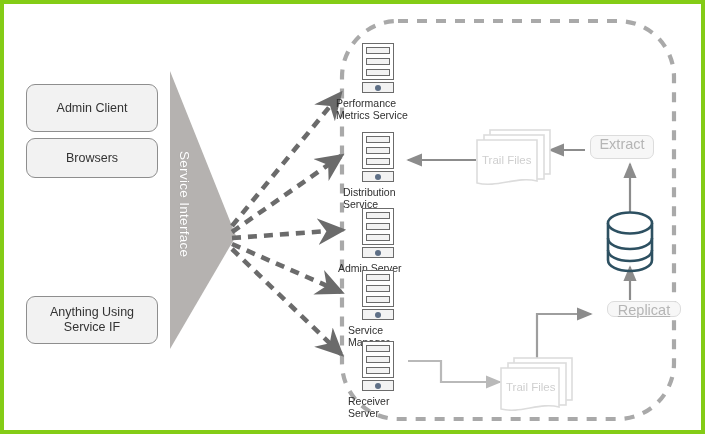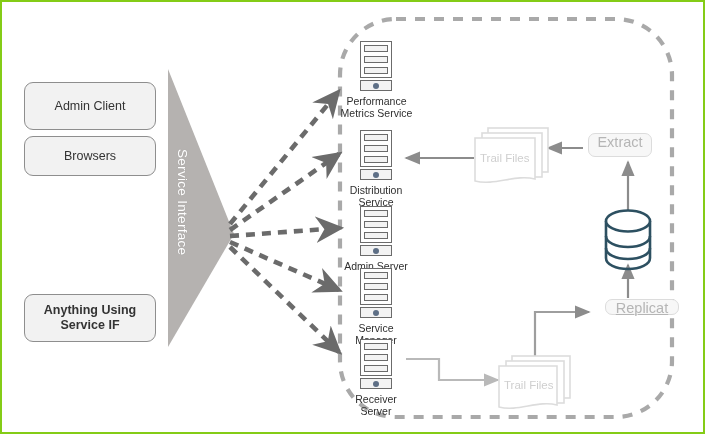--- a/index.html
+++ b/index.html
@@ -9,21 +9,21 @@
   }
   body {
     font-family: "Liberation Sans", sans-serif;
   }
   #canvas {
     position: relative;
     width: 705px;
     height: 434px;
     background: #ffffff;
     box-sizing: border-box;
-    border: 2px solid #84cc16;
+    border: 4px solid #84cc16;
     overflow: hidden;
   }
   #svg-layer {
     position: absolute;
     left: 0;
     top: 0;
     width: 705px;
     height: 434px;
   }
 
@@ -92,21 +92,21 @@
     justify-content: center;
   }
   .server .led {
     width: 6px;
     height: 6px;
     border-radius: 50%;
     background: #5e6f86;
   }
   .server-label {
     position: absolute;
-    text-align: center;
+    text-align: left;
     font-size: 10.5px;
     line-height: 1.12;
     color: #2f2f2f;
     white-space: nowrap;
   }
 
   
   .proc-box {
     position: absolute;
     box-sizing: border-box;
@@ -195,21 +195,21 @@
 
   </svg>
 
   <div class="client-box" style="top:80px;height:48px;">
     <span>Admin Client</span>
   </div>
   <div class="client-box" style="top:134px;height:40px;">
     <span>Browsers</span>
   </div>
   <div class="client-box" style="top:292px;height:48px;">
-    <span class="pre" style="white-space:pre-line;font-weight:bold;">Anything Using
+    <span class="pre" style="white-space:pre-line;">Anything Using
 Service IF</span>
   </div>
 
   <div class="si-label" style="left:188px; top:147px;">Service Interface</div>
 
   <div class="server" style="left:358px; top:39px;">
     <div class="tower">
       <div class="slot"></div>
       <div class="slot"></div>
       <div class="slot"></div>

